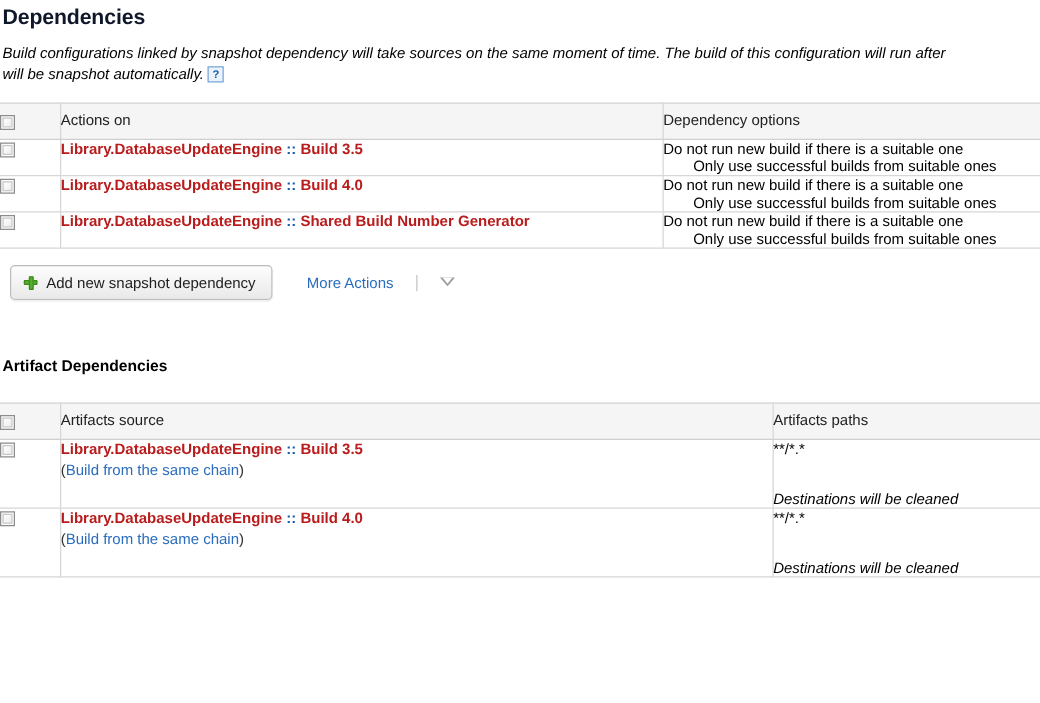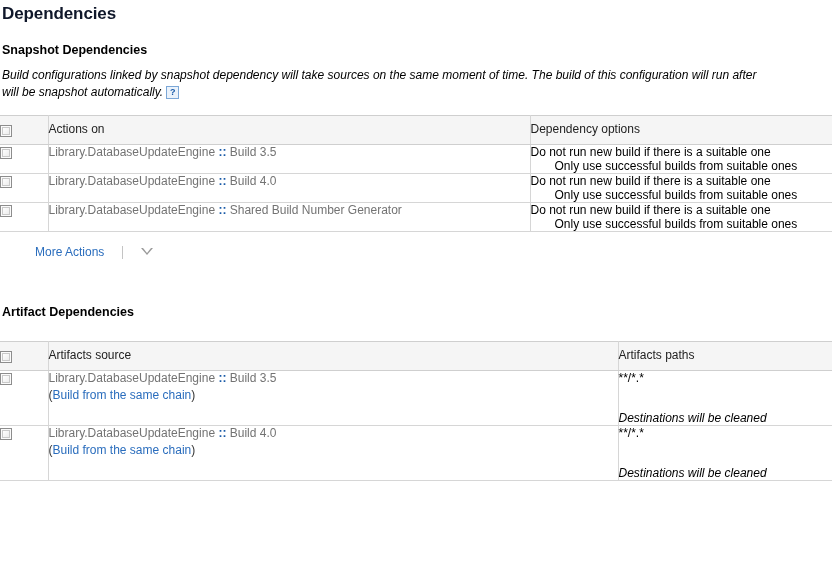--- a/index.html
+++ b/index.html
@@ -124,22 +124,22 @@
     content: "";
     position: absolute;
     left: 1px; top: 1px; right: 1px; bottom: 1px;
     background: linear-gradient(135deg, #ffffff 0%, #ededed 100%);
     border: 1px solid #c9c9c9;
     box-sizing: border-box;
   }
 
   
   a.blink {
-    color: #737373;
-    font-weight: normal;
+    color: #b91c1c;
+    font-weight: bold;
     text-decoration: none;
     cursor: pointer;
   }
   .sep {
     color: #1a5ba8;
     font-weight: bold;
   }
   .chain-line {
     color: #333333;
     padding-top: 3px;
@@ -244,21 +244,20 @@
 
   .spacer-art { height: 22px; }
 </style>
 </head>
 <body>
 
 <div class="page">
 
   <h1 class="page-title">Dependencies</h1>
 
-  <h2 class="section-title">Snapshot Dependencies</h2>
 
   <div class="section-desc">
     <div class="desc-line">Build configurations linked by snapshot dependency will take sources on the same moment of time. The build of this configuration will run after</div>
     <div class="desc-line"><span>will be snapshot automatically.</span><span class="help-icon">?</span></div>
   </div>
 
   <div style="height:14px"></div>
 
   <table class="grid">
     <colgroup>
@@ -309,20 +308,24 @@
         </td>
         <td class="cell-pad-l col-opts">
           <div class="opts-line">Do not run new build if there is a suitable one</div>
           <div class="opts-line indent">Only use successful builds from suitable ones</div>
         </td>
       </tr>
     </tbody>
   </table>
 
   <div class="actions">
+    <div class="btn">
+      <span class="plus-icon"></span>
+      <span>Add new snapshot dependency</span>
+    </div>
     <div class="more-actions">
       <span class="ma-label">More Actions</span>
       <span class="ma-divider"></span>
       <span class="chev-wrap">
           <span class="chev-outline"></span>
         </span>
     </div>
   </div>
 
   <h2 class="section-title" style="padding-top:46px">Artifact Dependencies</h2>

